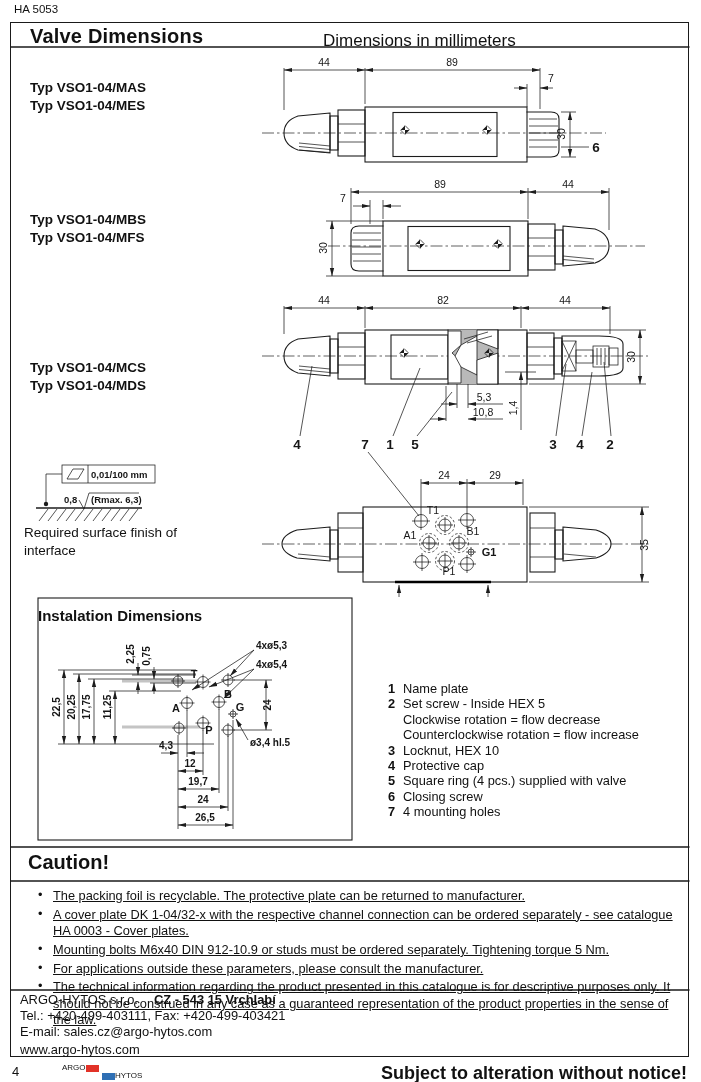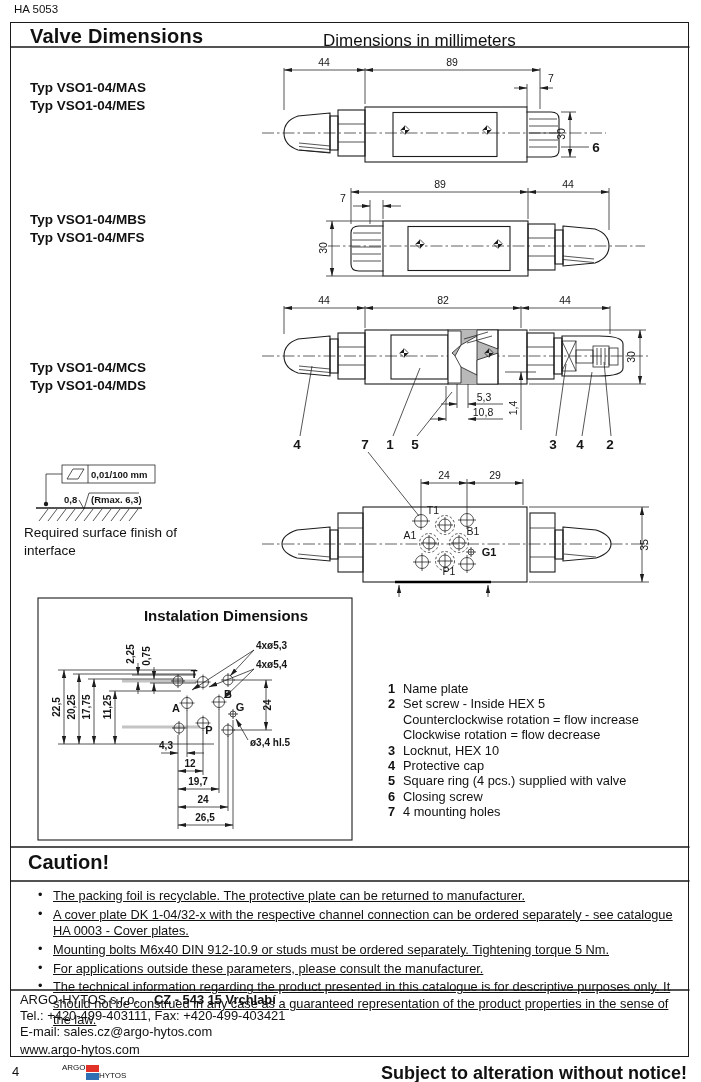--- a/index.html
+++ b/index.html
@@ -5,36 +5,36 @@
   html,body{margin:0;padding:0;background:#fff;}
   body{width:701px;height:1082px;position:relative;font-family:"Liberation Sans",sans-serif;color:#111;overflow:hidden;}
   .abs{position:absolute;}
   .main-box{position:absolute;left:10px;top:22px;width:679px;height:1035px;border:1.5px solid #1a1a1a;box-sizing:border-box;}
   .doc-num{left:14px;top:3px;font-size:11.5px;}
   .page-title{left:30px;top:25px;font-size:20px;font-weight:bold;letter-spacing:.2px;}
   .units-note{left:323px;top:31px;font-size:17px;}
   .typ{left:30px;font-size:13.5px;font-weight:bold;line-height:18px;}
   #typ1{top:79px;} #typ2{top:211px;} #typ3{top:359px;}
   .sf-cap{left:24px;top:524px;font-size:13.5px;line-height:17.5px;}
-  .inst-title{left:38px;top:607px;width:376px;text-align:center;font-size:15px;font-weight:bold;}
+  .inst-title{left:38px;top:607px;width:376px;text-align:left;font-size:15px;font-weight:bold;}
   .plist{left:388px;top:681px;width:302px;font-size:12.8px;line-height:15.4px;}
   .prow{display:flex;}
   .pn{width:15px;font-weight:bold;flex:none;}
   .caution-title{left:28px;top:851px;font-size:20px;font-weight:bold;}
   .bullets{left:32px;top:888px;width:654px;font-size:12.8px;line-height:16.3px;}
   .bullet{position:relative;padding-left:21px;margin-bottom:2.5px;text-decoration:underline;}
   .bullet::before{content:"\2022";position:absolute;left:6px;top:-1px;}
   .contact-line{left:20px;font-size:12.9px;}
   .c1{top:992px;} .c2{top:1008px;} .c3{top:1024px;} .c4{top:1042px;}
   .addr{margin-left:16px;font-weight:bold;}
   .page-num{left:12px;top:1064px;font-size:13px;}
   .footer-note{right:14px;top:1063px;font-size:18px;font-weight:bold;}
   .logo{left:62px;top:1064px;}
   .logo-row{display:flex;align-items:center;height:8px;}
-  .logo-row2{margin-left:0;padding-left:24px;}
+  .logo-row2{margin-left:16px;padding-left:24px;}
   .logo-txt{font-size:8px;font-weight:normal;line-height:8px;letter-spacing:0;}
   .sq{width:13px;height:7px;display:inline-block;}
   #art{position:absolute;left:0;top:0;}
   #art text{font-family:"Liberation Sans",sans-serif;fill:#161616;}
   .dt{font-size:10.5px;text-anchor:middle;}
   .dtb{font-size:13.5px;font-weight:bold;text-anchor:middle;}
   .pl{font-size:10.5px;text-anchor:middle;}
   .plb{font-size:11px;font-weight:bold;text-anchor:middle;}
   .sft{font-size:9.5px;font-weight:bold;}
   .idt{font-size:10px;font-weight:bold;text-anchor:middle;}
@@ -337,25 +337,25 @@
   <div class="prow">
       <span class="pn">1</span>
       <span>Name plate</span>
     </div>
   <div class="prow">
       <span class="pn">2</span>
       <span>Set screw - Inside HEX 5</span>
     </div>
   <div class="prow">
       <span class="pn"></span>
+      <span>Clockwise rotation = flow decrease</span>
+    </div>
+  <div class="prow">
+      <span class="pn"></span>
       <span>Counterclockwise rotation = flow increase</span>
-    </div>
-  <div class="prow">
-      <span class="pn"></span>
-      <span>Clockwise rotation = flow decrease</span>
     </div>
   <div class="prow">
       <span class="pn">3</span>
       <span>Locknut, HEX 10</span>
     </div>
   <div class="prow">
       <span class="pn">4</span>
       <span>Protective cap</span>
     </div>
   <div class="prow">

